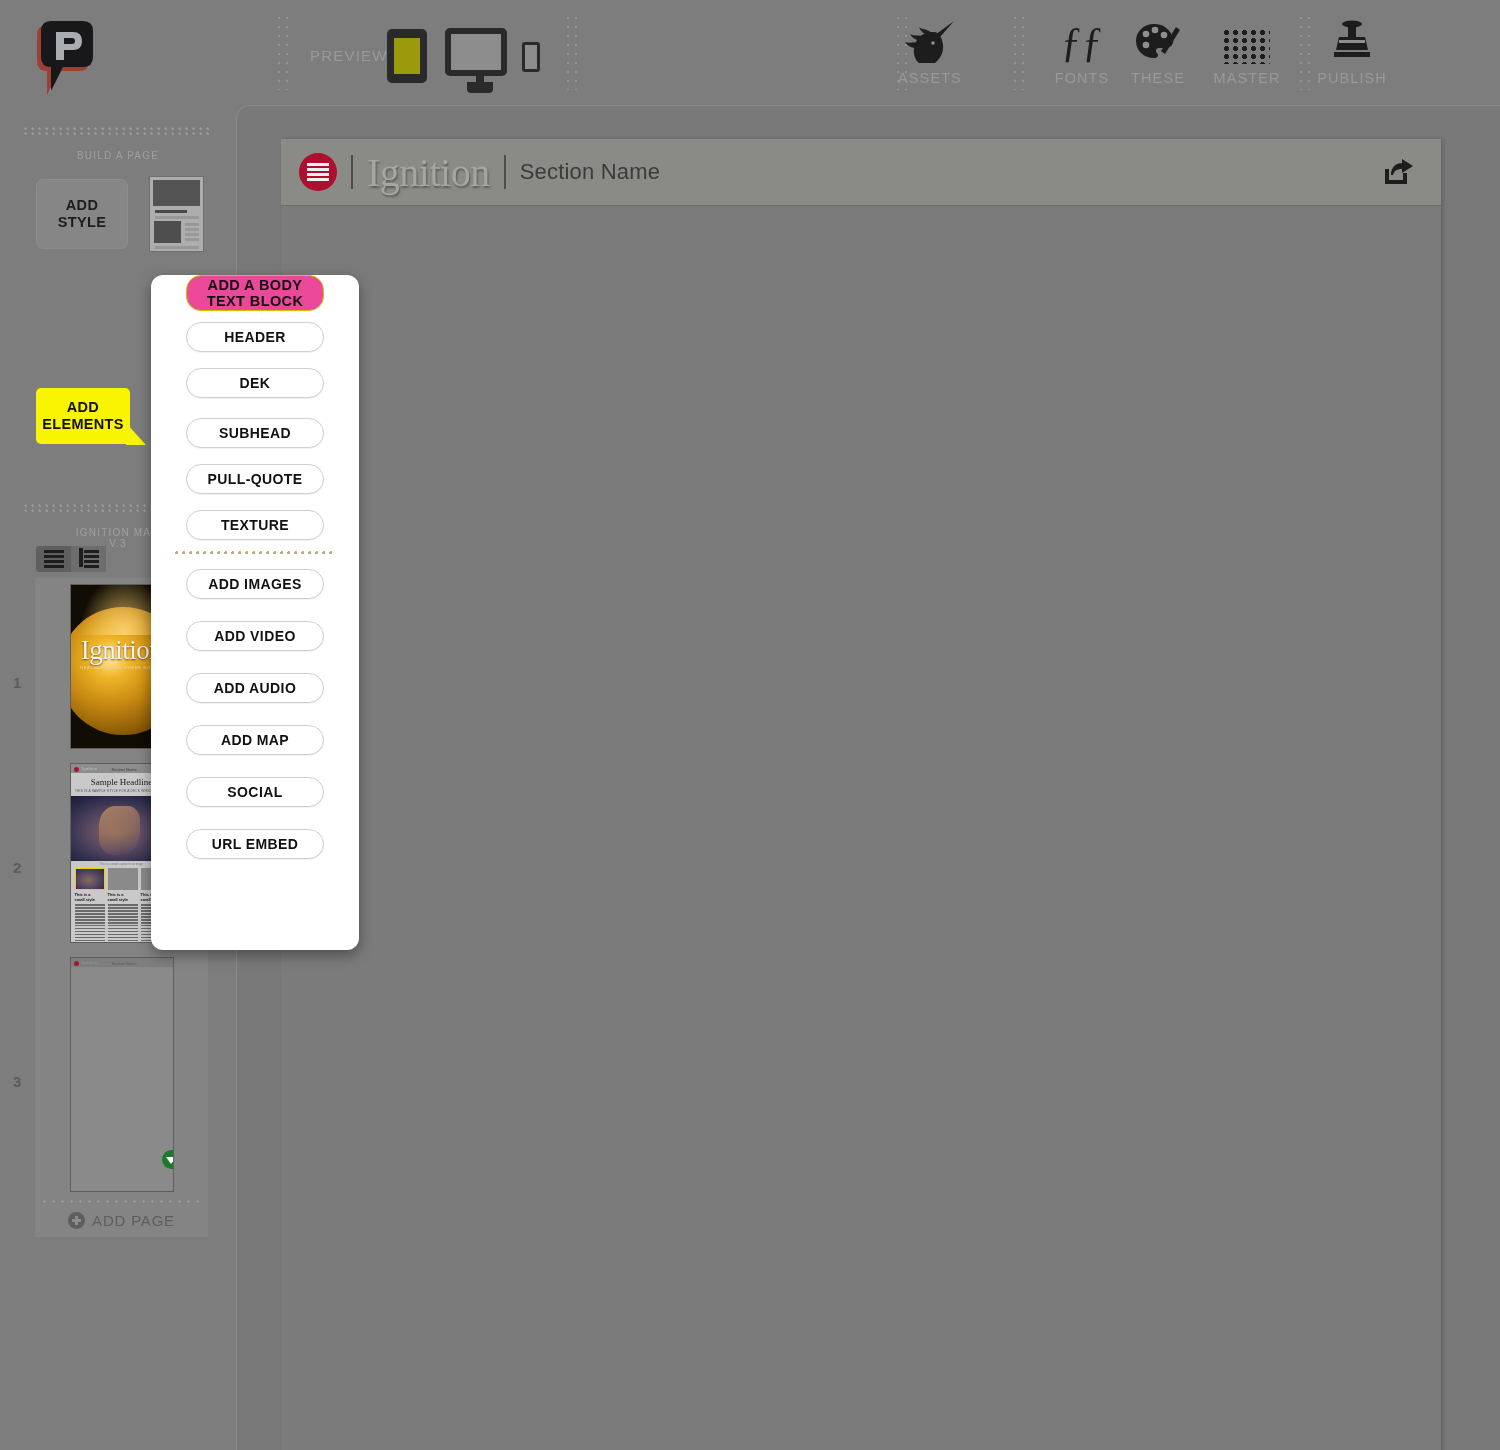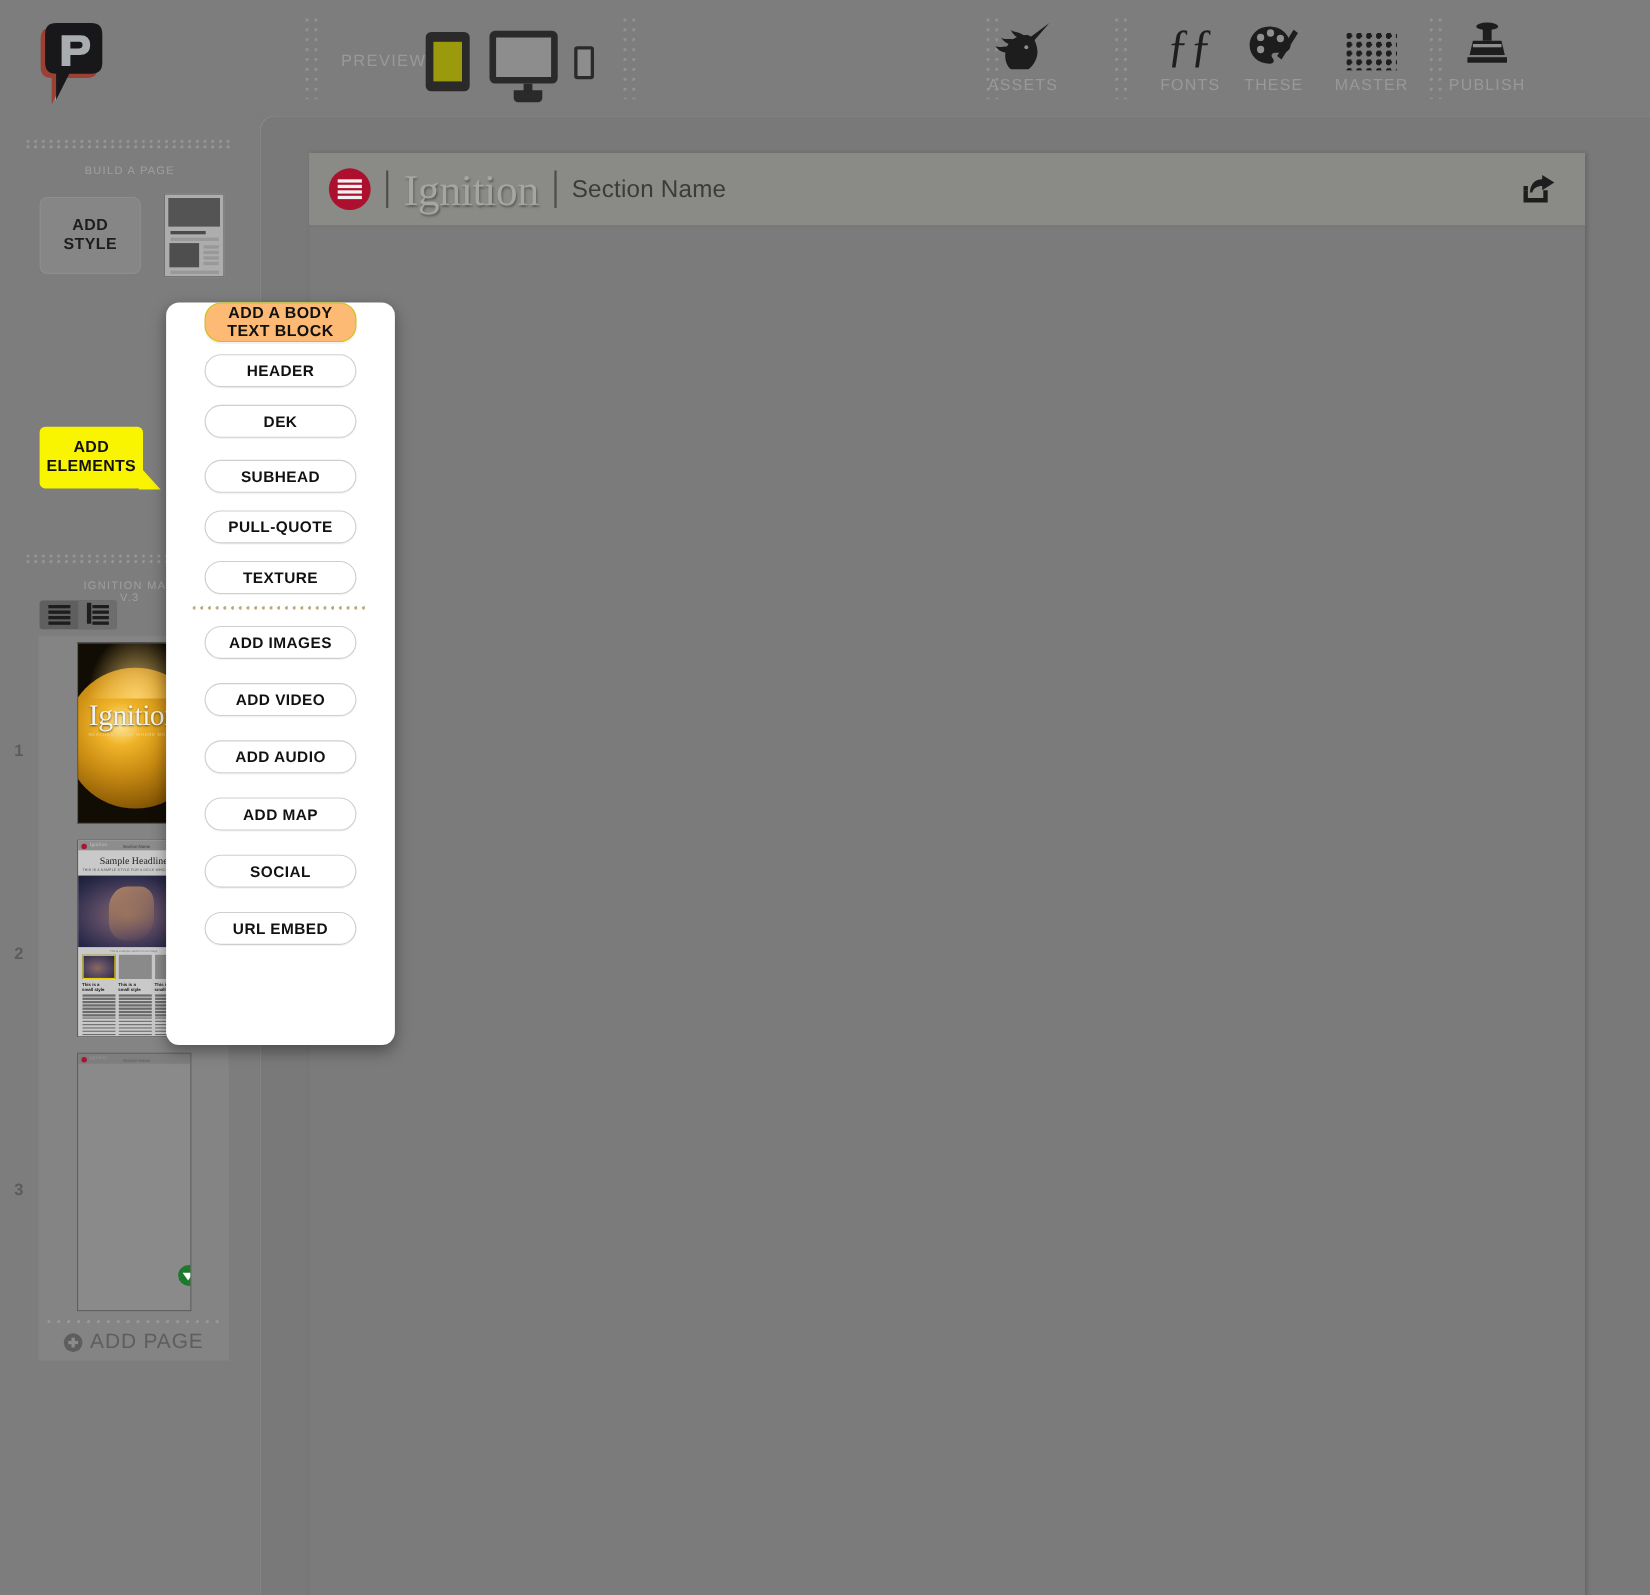--- a/index.html
+++ b/index.html
@@ -181,21 +181,21 @@
   .greenbtn:after{ content:""; border-left:5px solid transparent; border-right:5px solid transparent;
     border-top:7px solid #fff; margin-top:2px;}
 
   .pagesep{
     margin:8px 8px 0 8px; height:3px;
     background-image: radial-gradient(circle at 1.5px 1.5px, #9a9a9a 1.3px, transparent 1.4px);
     background-size:9px 4px;
   }
   .addpage{
     height:34px; display:flex; align-items:center; justify-content:center; gap:7px; cursor:pointer;
-    font-size:19px; letter-spacing:.8px; color:#5e5e5e;
+    font-size:15px; letter-spacing:.8px; color:#5e5e5e;
   }
   .plusicon{ width:17px; height:17px; border-radius:50%; background:#5e5e5e; position:relative;}
   .plusicon:before,.plusicon:after{content:"";position:absolute;background:#8c8c8c;}
   .plusicon:before{left:4px;top:7.5px;width:9px;height:2.5px;}
   .plusicon:after{left:7.2px;top:4px;width:2.5px;height:9px;}
 
   
   .canvas{
     position:absolute; left:236px; top:105px; right:0; bottom:0;
     background:#797979;
@@ -233,21 +233,21 @@
     text-align:center; font-size:15px; letter-spacing:.7px; color:#9a9a9a;
     line-height:18px; padding:16px 14px 8px;
   }
   .el{
     width:138px; margin:0 auto 9px; height:30px; border:1px solid #cfcfcf; border-radius:15px;
     background:#fff; display:flex; align-items:center; justify-content:center;
     font-size:14px; font-weight:bold; color:#111; letter-spacing:.4px; cursor:pointer;
     box-shadow:0 1px 1px rgba(0,0,0,.06);
   }
   .el.hl{
-    background:#fdba74; border-color:#c9c600; height:36px; line-height:16px; text-align:center;
+    background:#ec4899; border-color:#c9c600; height:36px; line-height:16px; text-align:center;
     flex-direction:column; justify-content:center; font-size:14.5px;
   }
   .popsep{
     width:160px; height:4px; margin:11px auto 14px;
     background-image: radial-gradient(circle at 1.6px 1.6px, #b9ab7a 1.4px, transparent 1.5px);
     background-size:7px 5px;
   }
 </style>
 </head>
 <body>

